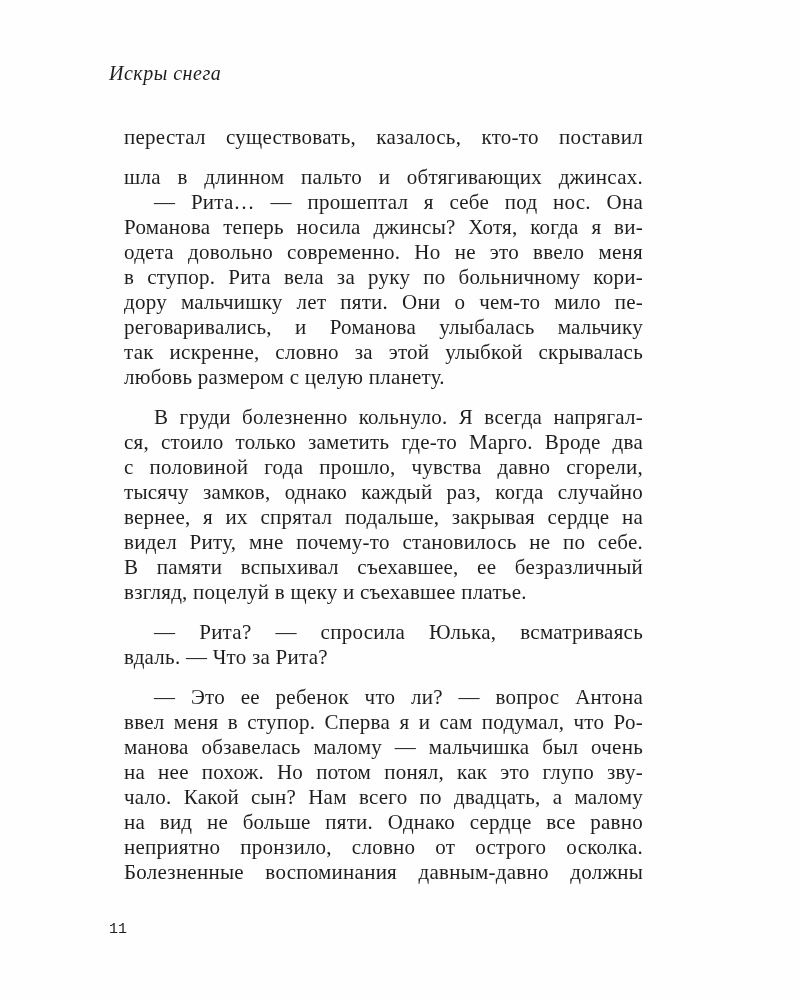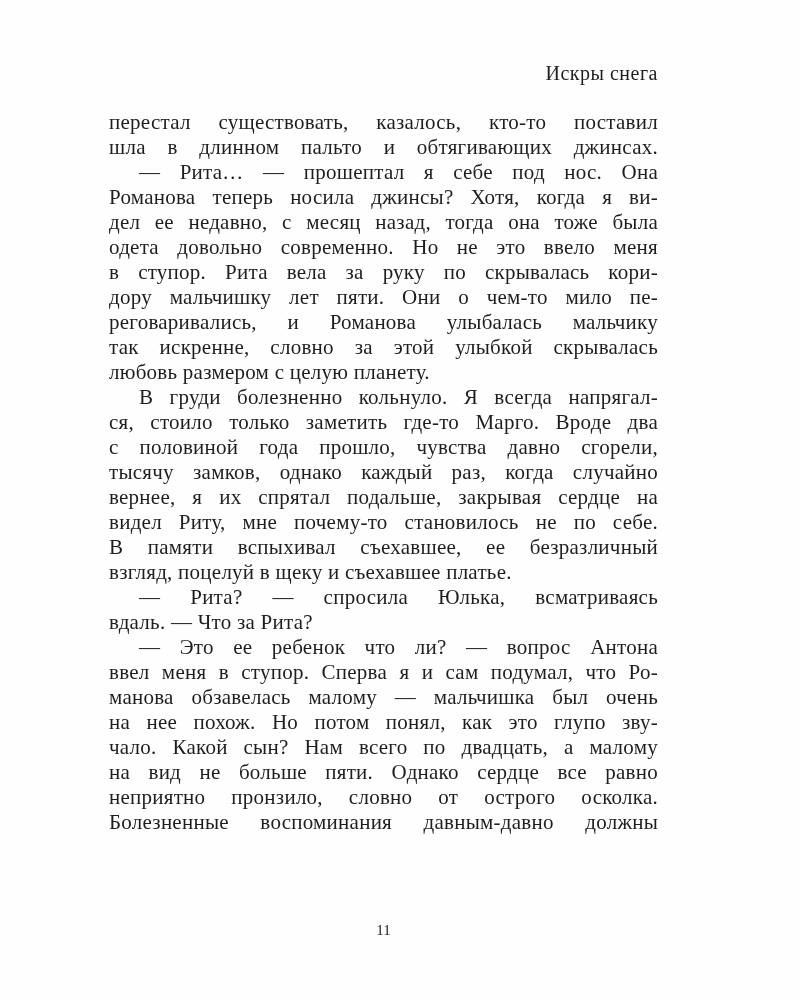--- a/index.html
+++ b/index.html
@@ -13,76 +13,77 @@
     background: var(--bg, #fefefe);
     color: var(--fg, #1e1e1e);
     font-family: "Liberation Serif", "DejaVu Serif", serif;
     overflow: hidden;
   }
   .running-header {
     position: absolute;
     top: 60px;
     left: 109px;
     width: 549px;
-    text-align: right;
+    text-align: left;
     font-size: 20px;
     line-height: 26px;
     letter-spacing: 0.5px;
     white-space: nowrap;
+    font-style: italic;
   }
   .body-text {
     position: absolute;
     top: 110px;
     left: 109px;
     width: 549px;
     font-size: 21px;
     line-height: 25px;
     letter-spacing: 0.25px;
   }
   .para {
-    margin: 0;
+    margin: 15px;
   }
   .line {
     text-align: justify;
     text-align-last: justify;
     white-space: normal;
   }
   .line.endline {
     text-align-last: left;
   }
   .line.indent {
     text-indent: 30px;
   }
   .page-number {
     position: absolute;
     top: 920px;
     left: 109px;
     width: 549px;
-    text-align: center;
+    text-align: left;
     font-size: 15px;
     line-height: 20px;
+    font-family: Liberation Mono, monospace;
   }
 </style>
 </head>
 <body>
 
 <div class="page" style="--fg: #1e1e1e; --bg: #fefefe;">
   <div class="running-header">Искры снега</div>
 
   <div class="body-text">
       <div class="para">
         <div class="line">перестал существовать, казалось, кто-то поставил</div>
       </div>
       <div class="para">
         <div class="line">шла в длинном пальто и обтягивающих джинсах.</div>
         <div class="line indent">— Рита… — прошептал я себе под нос. Она</div>
         <div class="line">Романова теперь носила джинсы? Хотя, когда я ви-</div>
-        <div class="line">дел ее недавно, с месяц назад, тогда она тоже была</div>
         <div class="line">одета довольно современно. Но не это ввело меня</div>
-        <div class="line">в ступор. Рита вела за руку по скрывалась кори-</div>
+        <div class="line">в ступор. Рита вела за руку по больничному кори-</div>
         <div class="line">дору мальчишку лет пяти. Они о чем-то мило пе-</div>
         <div class="line">реговаривались, и Романова улыбалась мальчику</div>
         <div class="line">так искренне, словно за этой улыбкой скрывалась</div>
         <div class="line endline">любовь размером с целую планету.</div>
       </div>
       <div class="para">
         <div class="line indent">В груди болезненно кольнуло. Я всегда напрягал-</div>
         <div class="line">ся, стоило только заметить где-то Марго. Вроде два</div>
         <div class="line">с половиной года прошло, чувства давно сгорели,</div>
         <div class="line">тысячу замков, однако каждый раз, когда случайно</div>

